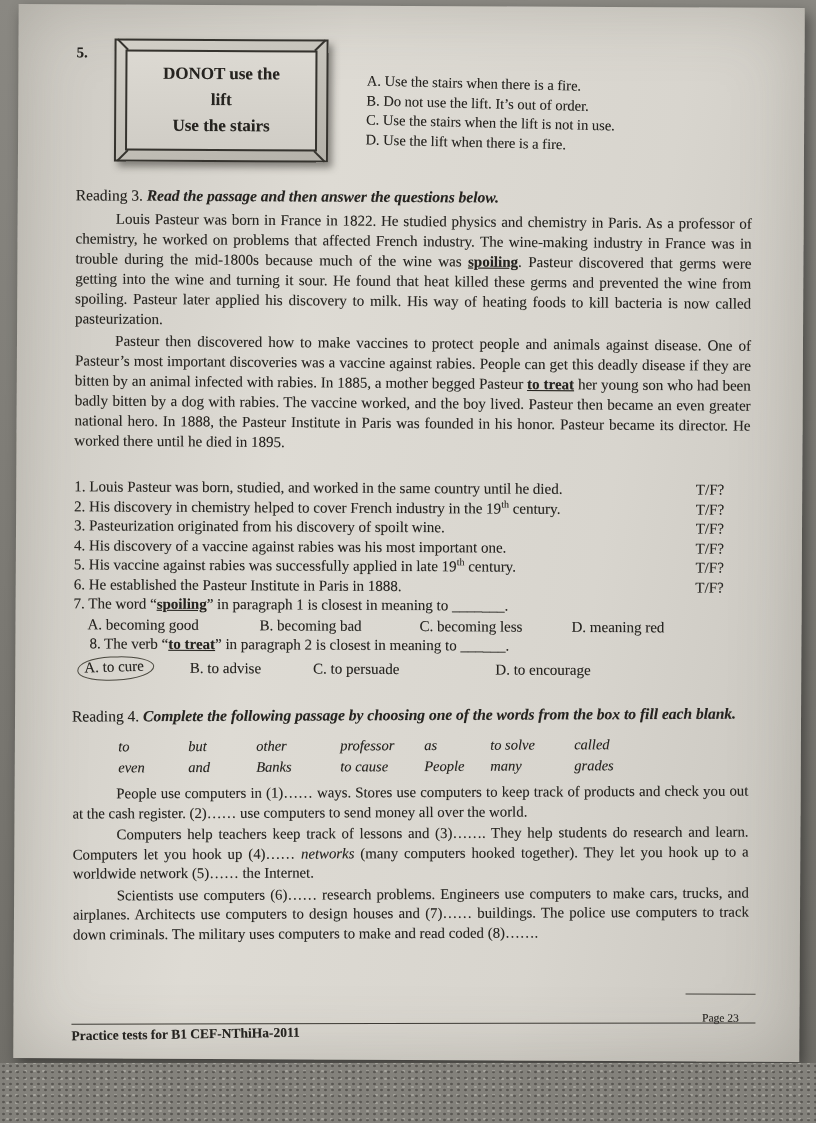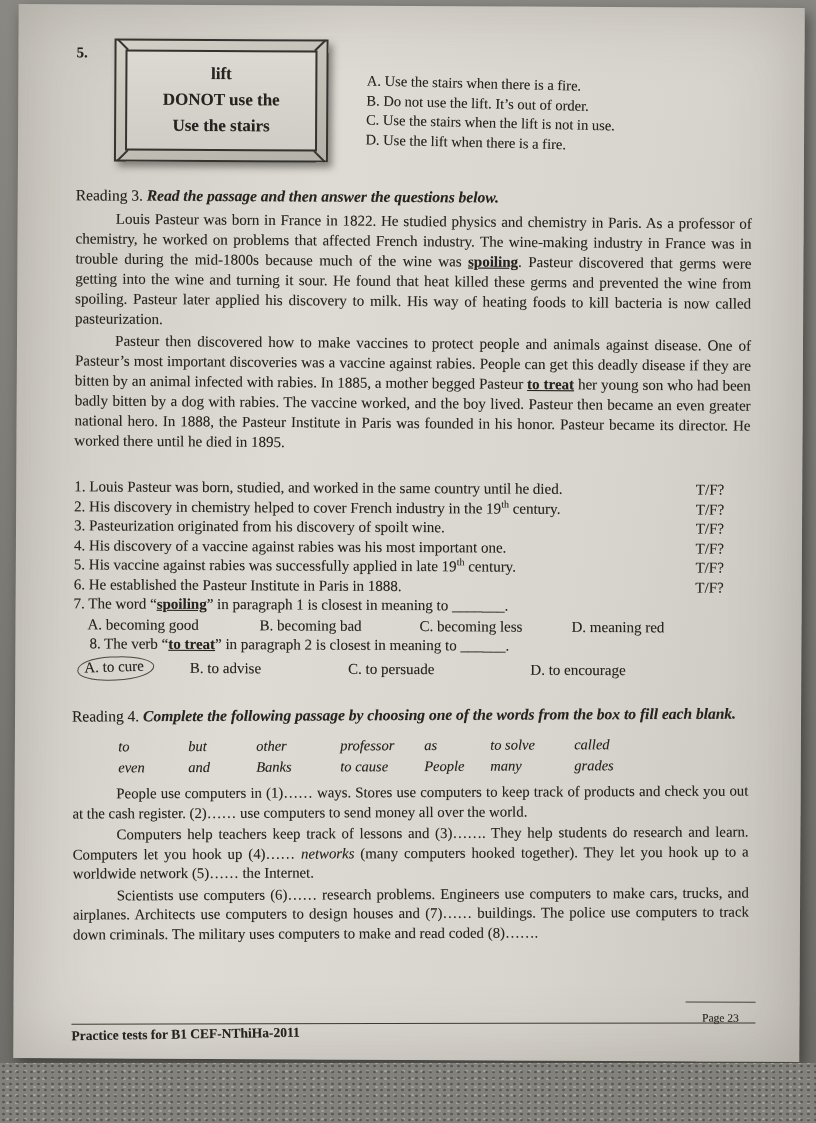--- a/index.html
+++ b/index.html
@@ -59,59 +59,59 @@
   .tf-row .q-text{flex:1;}
   .tf{width:44px;text-align:right;margin-right:26px;}
   sup{font-size:10px;line-height:0;margin-top:29px;}
   .q7-options{display:flex;margin:1px 0 0 14px;}
   .q7-options span:nth-child(1){width:172px;}
   .q7-options span:nth-child(2){width:160px;}
   .q7-options span:nth-child(3){width:152px;}
   .q8-text{margin-left:16px;}
   .q8-options{display:flex;align-items:center;margin:2px 0 0 4px;}
   .q8-options .opt-b{margin-left:36px;}
-  .q8-options .opt-c{margin-left:87px;}
+  .q8-options .opt-c{margin-left:52px;}
   .q8-options .opt-d{margin-left:96px;}
   .circled{
     border:1.6px solid #4a483f;
     border-radius:48% 52% 55% 45% / 60% 50% 62% 48%;
     padding:0 9px 2px 6px;
     transform:rotate(-2deg);
     display:inline-block;
   }
   
   .r4{transform:rotate(-0.55deg);}
   .word-box{margin:10px 0 6px 46px;width:610px;font-style:italic;font-size:14.5px;}
   .word-row{display:grid;grid-template-columns:70px 68px 84px 84px 66px 84px 1fr;line-height:21px;}
   .r4 .passage{font-size:14.8px;line-height:19.5px;text-indent:44px;}
   .r4 .passage.no-rot{transform:none;}
   
   .footer{position:absolute;left:58px;right:44px;bottom:14px;}
   .page-num{
     width:70px;margin-left:auto;text-align:center;font-size:11.5px;
-    border-top:1.2px solid #45433d;padding-top:9px;
+    border-top:1.2px solid #45433d;padding-top:17px;
   }
   .footer-rule{border-top:1.6px solid #3c3a34;transform:rotate(-0.4deg);margin-top:1px;}
   .source{font-weight:bold;font-size:13.5px;margin-top:6px;transform:rotate(-1.2deg);transform-origin:left center;}
 </style>
 </head>
 <body>
 
 <div class="paper">
 
   <div class="q5-row">
     <div class="q5-num">5.</div>
     <div class="sign-frame">
       <span class="corner c1"></span>
       <span class="corner c2"></span>
       <span class="corner c3"></span>
       <span class="corner c4"></span>
       <div class="sign-inner">
+        <div>DONOT use the</div>
         <div>lift</div>
-        <div>DONOT use the</div>
         <div>Use the stairs</div>
       </div>
     </div>
     <div class="q5-options">
       <div>A. Use the stairs when there is a fire.</div>
       <div>B. Do not use the lift. It’s out of order.</div>
       <div>C. Use the stairs when the lift is not in use.</div>
       <div>D. Use the lift when there is a fire.</div>
     </div>
   </div>

